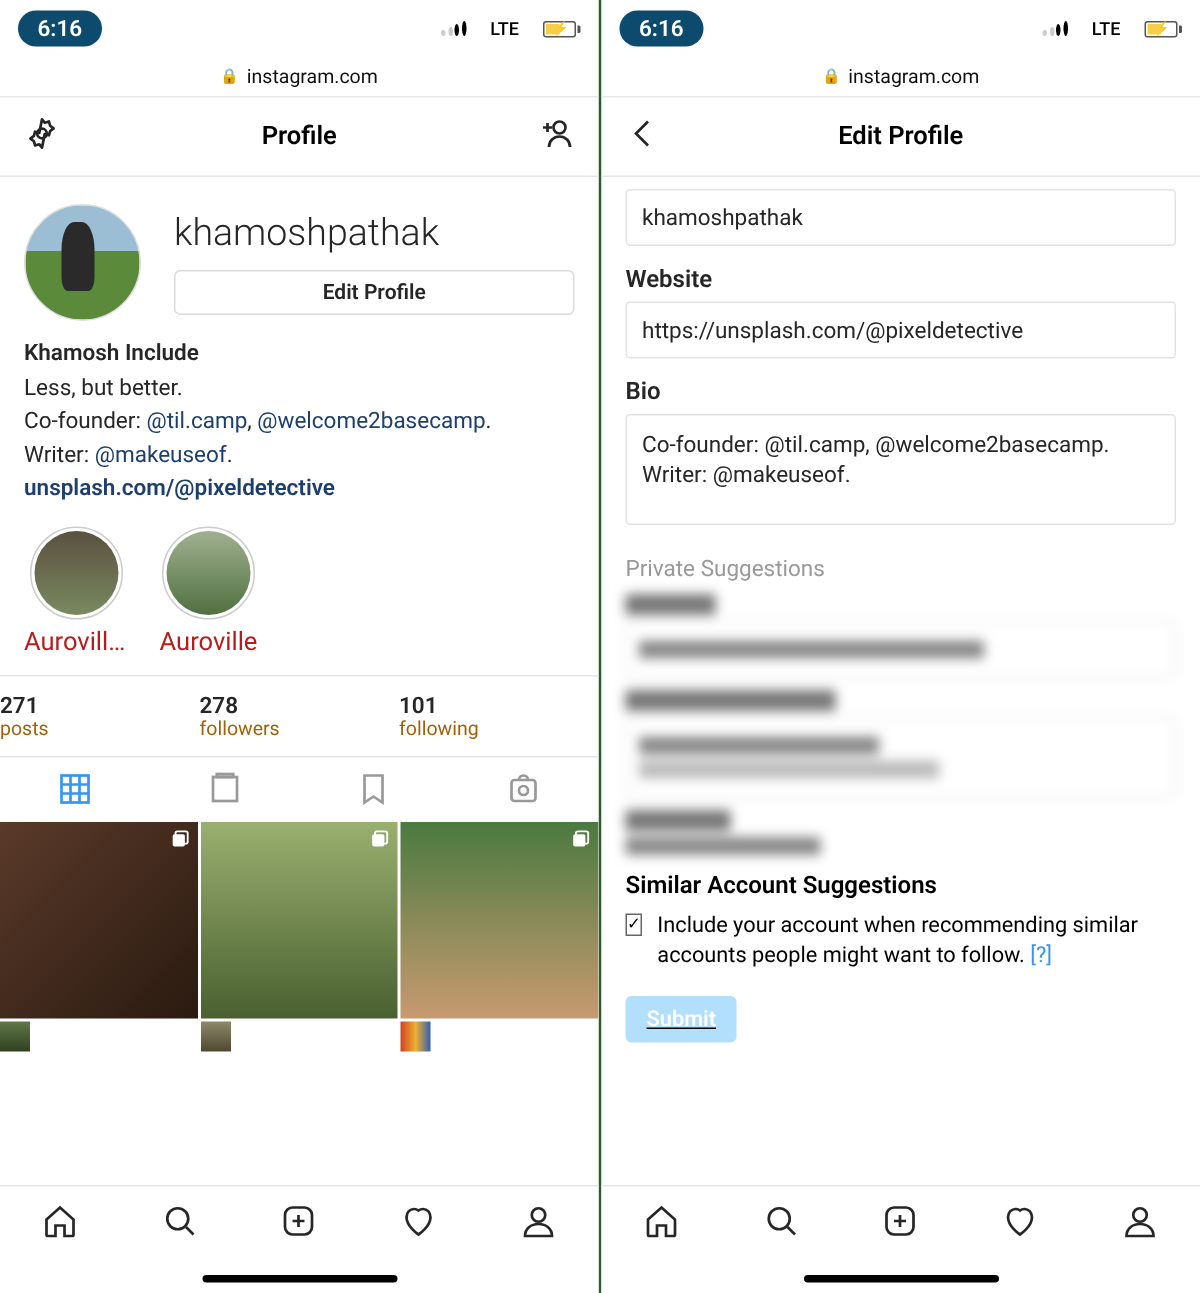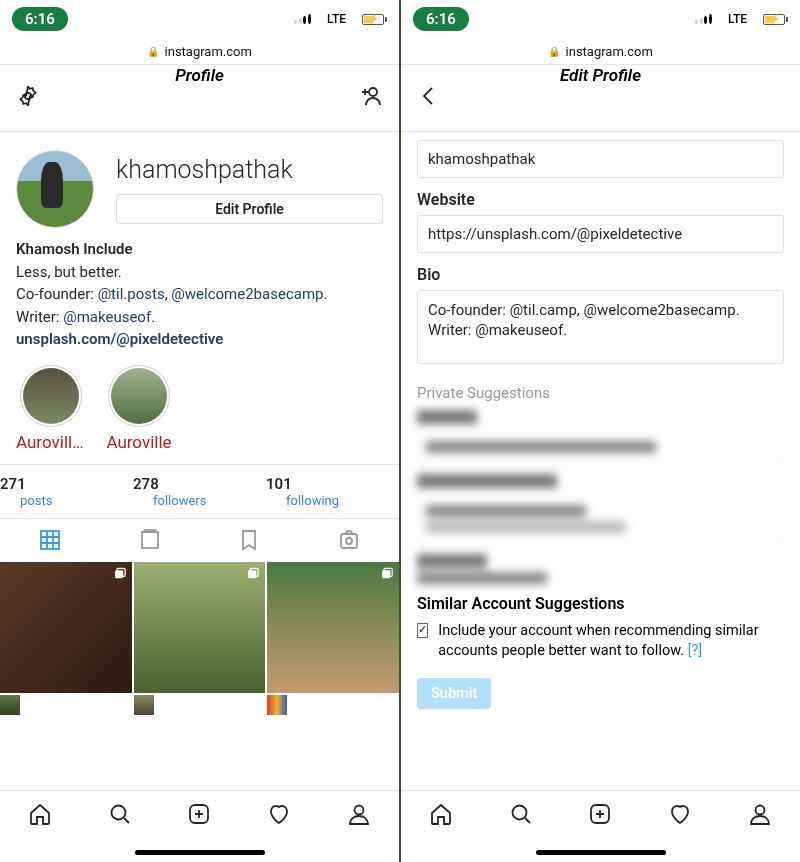--- a/index.html
+++ b/index.html
@@ -1,35 +1,35 @@
 <!DOCTYPE html>
 <html><head>
 <meta charset="utf-8">
 <style>
 * { box-sizing: border-box; margin: 0; padding: 0; font-family: -apple-system, BlinkMacSystemFont, "Segoe UI", Roboto, Helvetica, Arial, sans-serif; }
 body { background: #fff; display: flex; width: 800px; height: 862px; }
 .panel { width: 399px; height: 862px; position: relative; background: #fff; overflow: hidden; }
 .divider-v { width: 2px; height: 862px; background: #2e5b2e; }
 .status-bar { height: 38px; display: flex; align-items: center; justify-content: space-between; padding: 0 12px; font-size: 14px; }
-.time-pill { background: #15803d; color: #fff; border-radius: 14px; padding: 3px 13px; font-weight: 600; font-size: 15px; }
+.time-pill { background: #0c4a6e; color: #fff; border-radius: 14px; padding: 3px 13px; font-weight: 600; font-size: 15px; }
 .status-right { display: flex; align-items: center; gap: 16px; font-size: 12px; font-weight: 500; }
 .signal-dots { display: flex; align-items: flex-end; gap: 1.5px; height: 10px; }
 .signal-dots span { width: 3px; background: #000; border-radius: 50%; }
 .signal-dots span:nth-child(1){height:4px;background:#ccc}
 .signal-dots span:nth-child(2){height:6px;background:#ccc}
 .signal-dots span:nth-child(3){height:8px}
 .signal-dots span:nth-child(4){height:10px}
 .battery { display:inline-flex; align-items:center; gap:1px;}
 .battery .body{ width:22px; height:11px; border:1px solid #555; border-radius:2px; position:relative;}
 .battery .body::after{content:"";position:absolute;left:1px;top:1px;bottom:1px;width:45%;background:#f7ce46;}
 .battery .tip{width:2px;height:5px;background:#555;border-radius:0 1px 1px 0;}
 .bolt{position:absolute;left:5px;top:-1px;font-size:9px;color:#000;}
 .url-bar { height: 26px; display: flex; align-items: center; justify-content: center; gap: 5px; font-size: 13px; color: #111; }
 .lock-icon { font-size: 10px; }
-.nav-header { height: 68px; border-top: 1px solid #e6e6e6; border-bottom: 1px solid #e6e6e6; display: flex; justify-content: center; position: relative; font-style: italic; }
+.nav-header { height: 54px; border-top: 1px solid #e6e6e6; border-bottom: 1px solid #e6e6e6; display: flex; align-items: center; justify-content: center; position: relative; }
 .nav-title { font-weight: 600; font-size: 17px; }
 .nav-left, .nav-right { position: absolute; top: 50%; transform: translateY(-50%); }
 .nav-left { left: 16px; } .nav-right { right: 16px; }
 .icon-svg { width: 24px; height: 24px; stroke: #262626; stroke-width: 1.8; fill: none; }
 .profile-top { padding: 18px 16px 10px; display: flex; align-items: center; gap: 22px; }
 .avatar { width: 78px; height: 78px; border-radius: 50%; background: linear-gradient(180deg,#9cbed4 40%,#5a8a3a 40%,#5a8a3a 100%); position: relative; border:1px solid #ddd; }
 .avatar::after{content:"";position:absolute;left:32%;top:15%;width:28%;height:60%;background:#2a2a2a;border-radius:40% 40% 20% 20%;}
 .profile-right { flex: 1; display: flex; flex-direction: column; gap: 10px; }
 .username { font-size: 25px; font-weight: 300; color: #262626; }
 .edit-btn { border: 1px solid #dbdbdb; border-radius: 4px; background: #fff; padding: 6px 0; text-align: center; font-weight: 600; font-size: 14px; color: #262626; cursor: pointer; }
@@ -38,21 +38,21 @@
 .link-c { color: #1c3f6e; font-weight: 400; }
 .link-u { color: #1c3f6e; font-weight: 600; }
 .highlights { display: flex; gap: 18px; padding: 0 16px 12px; }
 .hl { display: flex; flex-direction: column; align-items: center; gap: 5px; width: 70px; }
 .hl .ring { width: 62px; height: 62px; border-radius: 50%; border: 1px solid #ccc; padding: 2px; }
 .hl .ring .inner { width: 100%; height: 100%; border-radius: 50%; }
 .hl .lbl { font-size: 17px; color: #b91c1c; white-space: nowrap; overflow: hidden; text-overflow: ellipsis; max-width: 70px; }
 .stats { display: flex; border-top: 1px solid #e6e6e6; }
 .stat { flex: 1; text-align: left; padding: 10px 0; }
 .stat .n { font-weight: 600; font-size: 15px; color: #262626; }
-.stat .l { font-size: 13px; color: #3b82f6; padding-left: 20px; }
+.stat .l { font-size: 13px; color: #a16207; }
 .tabstrip { display: flex; border-top: 1px solid #e6e6e6; height: 44px; }
 .tab { flex: 1; display: flex; align-items: center; justify-content: center; }
 .tab.active svg { stroke: #3797f0; }
 .grid { display: grid; grid-template-columns: repeat(3, 1fr); gap: 2px; }
 .cell { aspect-ratio: 1; position: relative; }
 .multi { position: absolute; top: 5px; right: 5px; width: 15px; height: 15px; }
 .bottom-tabs { position: absolute; bottom: 0; left: 0; right: 0; height: 72px; border-top: 1px solid #e6e6e6; background: #fff; display: flex; justify-content: space-around; align-items: flex-start; padding-top: 11px; }
 .home-ind { position: absolute; bottom: 7px; left: 50%; transform: translateX(-50%); width: 130px; height: 5px; background: #000; border-radius: 3px; }
 
 .form-area { padding: 8px 16px; }
@@ -61,21 +61,21 @@
 .lbl-h { font-weight: 600; font-size: 16px; margin: 12px 0 6px; color: #262626; }
 .section-h { font-size: 15px; color: #999; margin: 16px 0 8px; }
 .blur-box { filter: blur(4px); -webkit-filter: blur(4px); }
 .blur-lbl { height: 14px; background: #777; width: 120px; margin: 4px 0; }
 .blur-input { border: 1px solid #e2e2e2; border-radius: 3px; padding: 8px; margin-bottom: 8px; }
 .blur-text { height: 12px; background: #888; margin: 4px 0; }
 .sas { font-weight: 600; font-size: 16px; margin-top: 8px; }
 .sas-row { display: flex; gap: 10px; margin-top: 8px; font-size: 14.5px; line-height: 1.35; }
 .sas-row .cb { width: 15px; height: 15px; border: 1px solid #666; margin-top: 2px; display: flex; align-items: center; justify-content: center; font-size: 11px; }
 .q { color: #3797f0; }
-.actions { display: flex; align-items: center; gap: 24px; margin-top: 18px; }
+.actions { display: flex; align-items: center; gap: 24px; margin-top: 18px; text-decoration: underline; }
 .submit-btn { background: #b2dffc; color: #fff; border: none; border-radius: 4px; padding: 7px 14px; font-weight: 600; font-size: 14.5px; }
 .disable-link { color: #3797f0; font-weight: 600; font-size: 14.5px; }
 </style>
 </head>
 <body>
 
 <div class="panel">
   <div class="status-bar">
     <div class="time-pill">6:16</div>
     <div class="status-right">
@@ -117,21 +117,21 @@
   <div class="profile-top">
     <div class="avatar"></div>
     <div class="profile-right">
       <div class="username">khamoshpathak</div>
       <div class="edit-btn">Edit Profile</div>
     </div>
   </div>
   <div class="bio-block">
     <div class="name">Khamosh Include</div>
     <div>Less, but better.</div>
-    <div><span>Co-founder: </span><span class="link-c">@til.posts</span>, <span class="link-c">@welcome2basecamp</span>.</div>
+    <div><span>Co-founder: </span><span class="link-c">@til.camp</span>, <span class="link-c">@welcome2basecamp</span>.</div>
     <div><span>Writer: </span><span class="link-c">@makeuseof</span>.</div>
     <div class="link-u">unsplash.com/@pixeldetective</div>
   </div>
   <div class="highlights">
     <div class="hl">
         <div class="ring">
           <div class="inner" style="background:linear-gradient(#5a5040,#7a8a60)"></div>
         </div>
         <div class="lbl">Auroville ...</div>
       </div>
@@ -280,21 +280,21 @@
           <div class="blur-text" style="width:160px"></div>
           <div class="blur-text" style="width:200px;background:#bbb"></div>
         </div>
       <div class="blur-lbl" style="width:70px"></div>
       <div class="blur-text" style="width:130px;margin-bottom:10px"></div>
     </div>
 
     <div class="sas">Similar Account Suggestions</div>
     <div class="sas-row">
       <div class="cb">✓</div>
-      <div><span>Include your account when recommending similar accounts people better want to follow.</span> <span class="q">[?]</span></div>
+      <div><span>Include your account when recommending similar accounts people might want to follow.</span> <span class="q">[?]</span></div>
     </div>
     <div class="actions">
       <button class="submit-btn">Submit</button>
     </div>
   </div>
   <div class="bottom-tabs">
     <div><svg class="icon-svg" viewBox="0 0 24 24">
           <path d="M3 11l9-8 9 8v10a1 1 0 0 1-1 1h-5v-7h-6v7H4a1 1 0 0 1-1-1z"></path>
         </svg></div>
     <div><svg class="icon-svg" viewBox="0 0 24 24">

